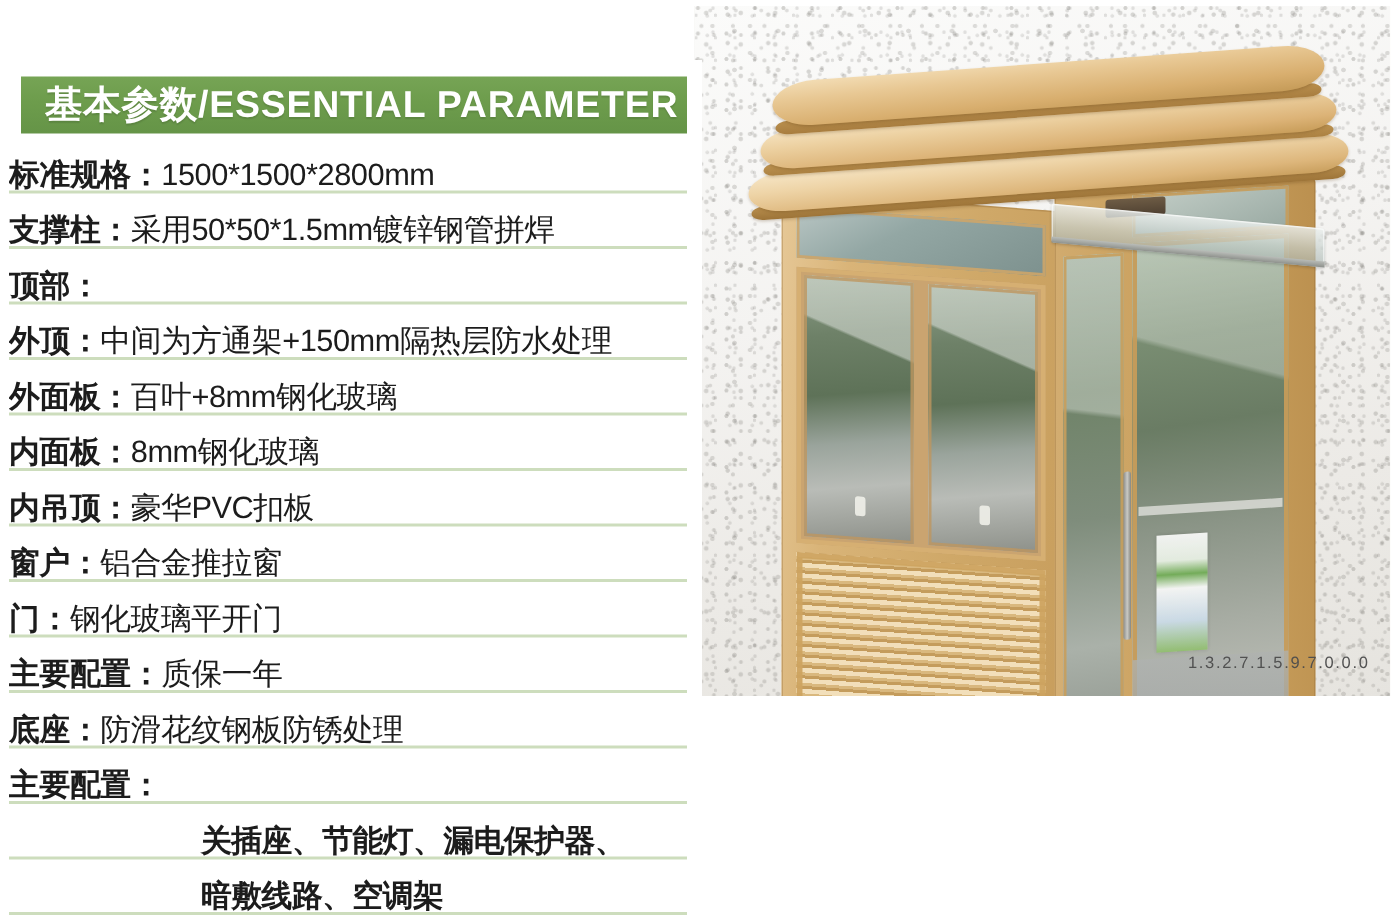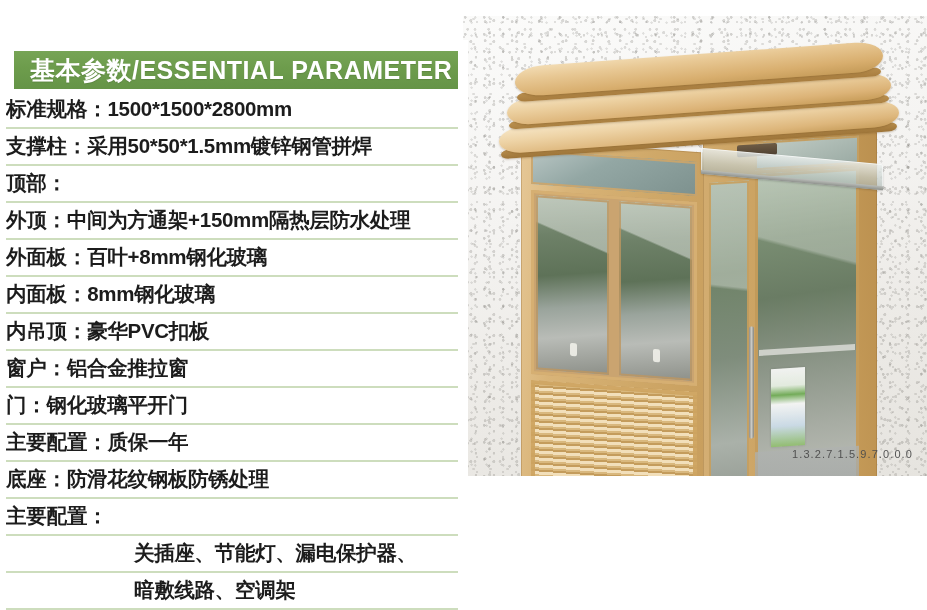--- a/index.html
+++ b/index.html
@@ -53,57 +53,57 @@
     width:468px;
   }
   .spec-row{
     position:relative;
     height:37px;
     box-sizing:border-box;
     border-bottom:2px solid #cdddbd;
     margin-left:6px;
     margin-right:10px;
     display:flex;
-    align-items:center;
+    align-items:flex-end;
     white-space:nowrap;
     overflow:hidden;
   }
   .spec-row .label,
   .spec-row .value,
   .spec-row .cont{
     font-size:20.5px;
     color:#1c1c1c;
     line-height:1;
     display:inline-block;
   }
   .spec-row .label{
     font-weight:bold;
     letter-spacing:-0.2px;
   }
   .spec-row .value{
-    font-weight:bold;
+    font-weight:normal;
     letter-spacing:-0.3px;
   }
   
   .spec-row.cont-row{
     justify-content:flex-start;
     padding-left:128px;
     font-family:Liberation Serif, serif;
   }
   .spec-row.cont-row .cont{
     font-weight:bold;
     letter-spacing:-0.3px;
   }
   .spec-row.last{
     border-bottom:2px solid #cdddbd;
   }
 
   
   #photo{
-    position:absolute;left:463px;top:16px;
+    position:absolute;left:463px;top:4px;
     width:464px;height:460px;
     overflow:hidden;
     background:#f2f1ee;
   }
   
   #wall{
     position:absolute;inset:0;
     background:
       radial-gradient(circle at 12% 8%,  rgba(120,118,112,.30) 0 1.1px, transparent 1.6px),
       radial-gradient(circle at 34% 22%, rgba(120,118,112,.26) 0 1.3px, transparent 1.8px),

